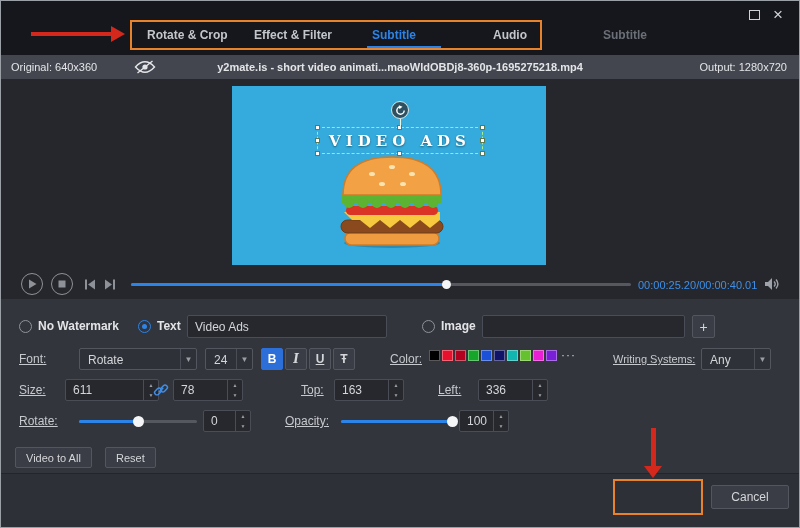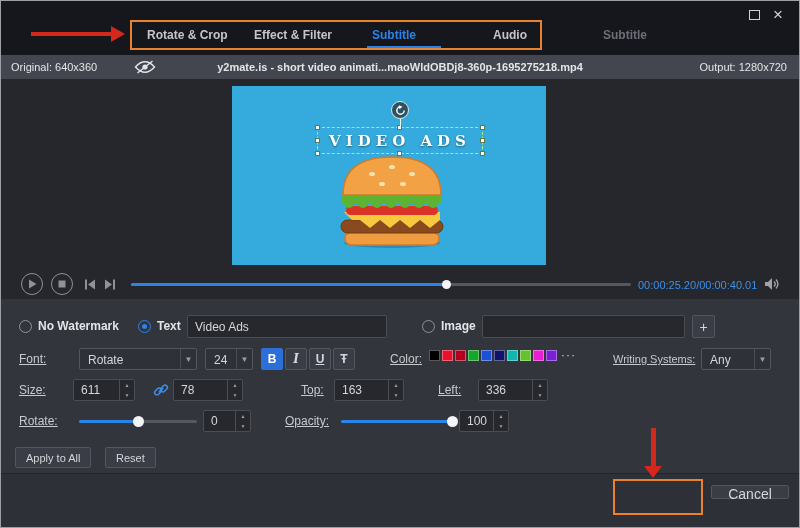--- a/index.html
+++ b/index.html
@@ -73,21 +73,21 @@
   .slider { position:absolute; height:22px; cursor:pointer; }
   .slider .track { position:absolute; left:0; width:100%; top:10px; height:3px; background:#55585f; border-radius:2px; }
   .slider .fill { position:absolute; left:0; top:10px; height:3px; background:#2d84e8; border-radius:2px; }
   .slider .knob { position:absolute; top:6px; width:11px; height:11px; margin-left:-5px; border-radius:50%; background:#f4f5f6; }
   .gbtn { position:absolute; height:21px; background:#3a3d45; border:1px solid #53565e; border-radius:2px; color:#d4d6d9; font-size:11px; display:flex; align-items:center; justify-content:center; cursor:pointer; padding:0 10px; }
   .chain { position:absolute; cursor:pointer; }
 
   
   .footer { position:absolute; top:472px; left:0; width:100%; height:56px; background:#2e3038; border-top:1px solid #232529; }
   .okbtn { position:absolute; left:618px; top:11px; width:78px; height:26px; background:#2d84e8; border:none; border-radius:2px; color:#ffffff; font-size:12px; cursor:pointer; font-family:inherit; }
-  .cancelbtn { position:absolute; left:710px; top:11px; width:78px; height:14px; background:#3a3d45; border:1px solid #53565e; border-radius:2px; color:#d4d6d9; font-size:14px; cursor:pointer; font-family:inherit; }
+  .cancelbtn { position:absolute; left:710px; top:11px; width:78px; height:24px; background:#3a3d45; border:1px solid #53565e; border-radius:2px; color:#d4d6d9; font-size:12px; cursor:pointer; font-family:inherit; }
 
   
   .ann { position:absolute; z-index:50; pointer-events:none; }
   .hl-box { border:2px solid #e8832b; background:transparent; }
   .arrow-tail-h { position:absolute; left:0; top:6px; width:80px; height:4px; background:#d5281c; }
   .arrow-head-h { position:absolute; left:80px; top:0; width:0; height:0; border-top:8px solid transparent; border-bottom:8px solid transparent; border-left:14px solid #d5281c; }
   .arrow-tail-v { position:absolute; left:7px; top:0; width:5px; height:38px; background:#d5281c; }
   .arrow-head-v { position:absolute; left:0; top:38px; width:0; height:0; border-left:9px solid transparent; border-right:9px solid transparent; border-top:12px solid #d5281c; }
 </style>
 </head>
@@ -259,21 +259,21 @@
       <span class="swatch" style="left: 117px; background: rgb(122, 31, 216);"></span>
       <span class="morecolors" style="left:132px">···</span>
     </div>
     <span class="lbl" style="left:612px;top:54px;font-size:11px">Writing Systems:</span>
     <div class="dd" style="left:700px;top:49px;width:70px">
       <span class="dlbl">Any</span>
       <span class="car">▼</span>
     </div>
 
     <span class="lbl" style="left:18px;top:84px">Size:</span>
-    <div class="spin" style="left:72px;top:80px;width:62px">
+    <div class="spin" style="left:64px;top:80px;width:94px">
       <input value="611" style="">
       <span class="arrows">
           <span>▲</span>
           <span>▼</span>
         </span>
     </div>
     <span class="chain" style="left:152px;top:83px">
       <svg width="16" height="16" viewBox="0 0 16 16">
         <g fill="none" stroke="#3f8fe8" stroke-width="1.5" stroke-linecap="round">
           <rect x="1.2" y="7.2" width="7.6" height="4.6" rx="2.3" transform="rotate(-45 5 9.5)"></rect>
@@ -326,21 +326,21 @@
       <span class="knob" style="left: 97%;"></span>
     </div>
     <div class="spin" style="left:458px;top:111px;width:50px">
       <input value="100" style="">
       <span class="arrows">
           <span>▲</span>
           <span>▼</span>
         </span>
     </div>
 
-    <div class="gbtn" style="left:14px;top:148px">Apply to All</div>
+    <div class="gbtn" style="left:14px;top:148px">Video to All</div>
     <div class="gbtn" style="left:104px;top:148px">Reset</div>
   </div>
 
   <div class="footer">
     <button class="cancelbtn">Cancel</button>
   </div>
 
   <div class="ann hl-box" style="left: 129px; top: 19px; width: 412px; height: 30px; border-color: rgb(232, 131, 43);"></div>
   <div class="ann" style="left:30px;top:25px;width:94px;height:16px">
     <span class="arrow-tail-h" style="background: rgb(213, 40, 28);"></span>

